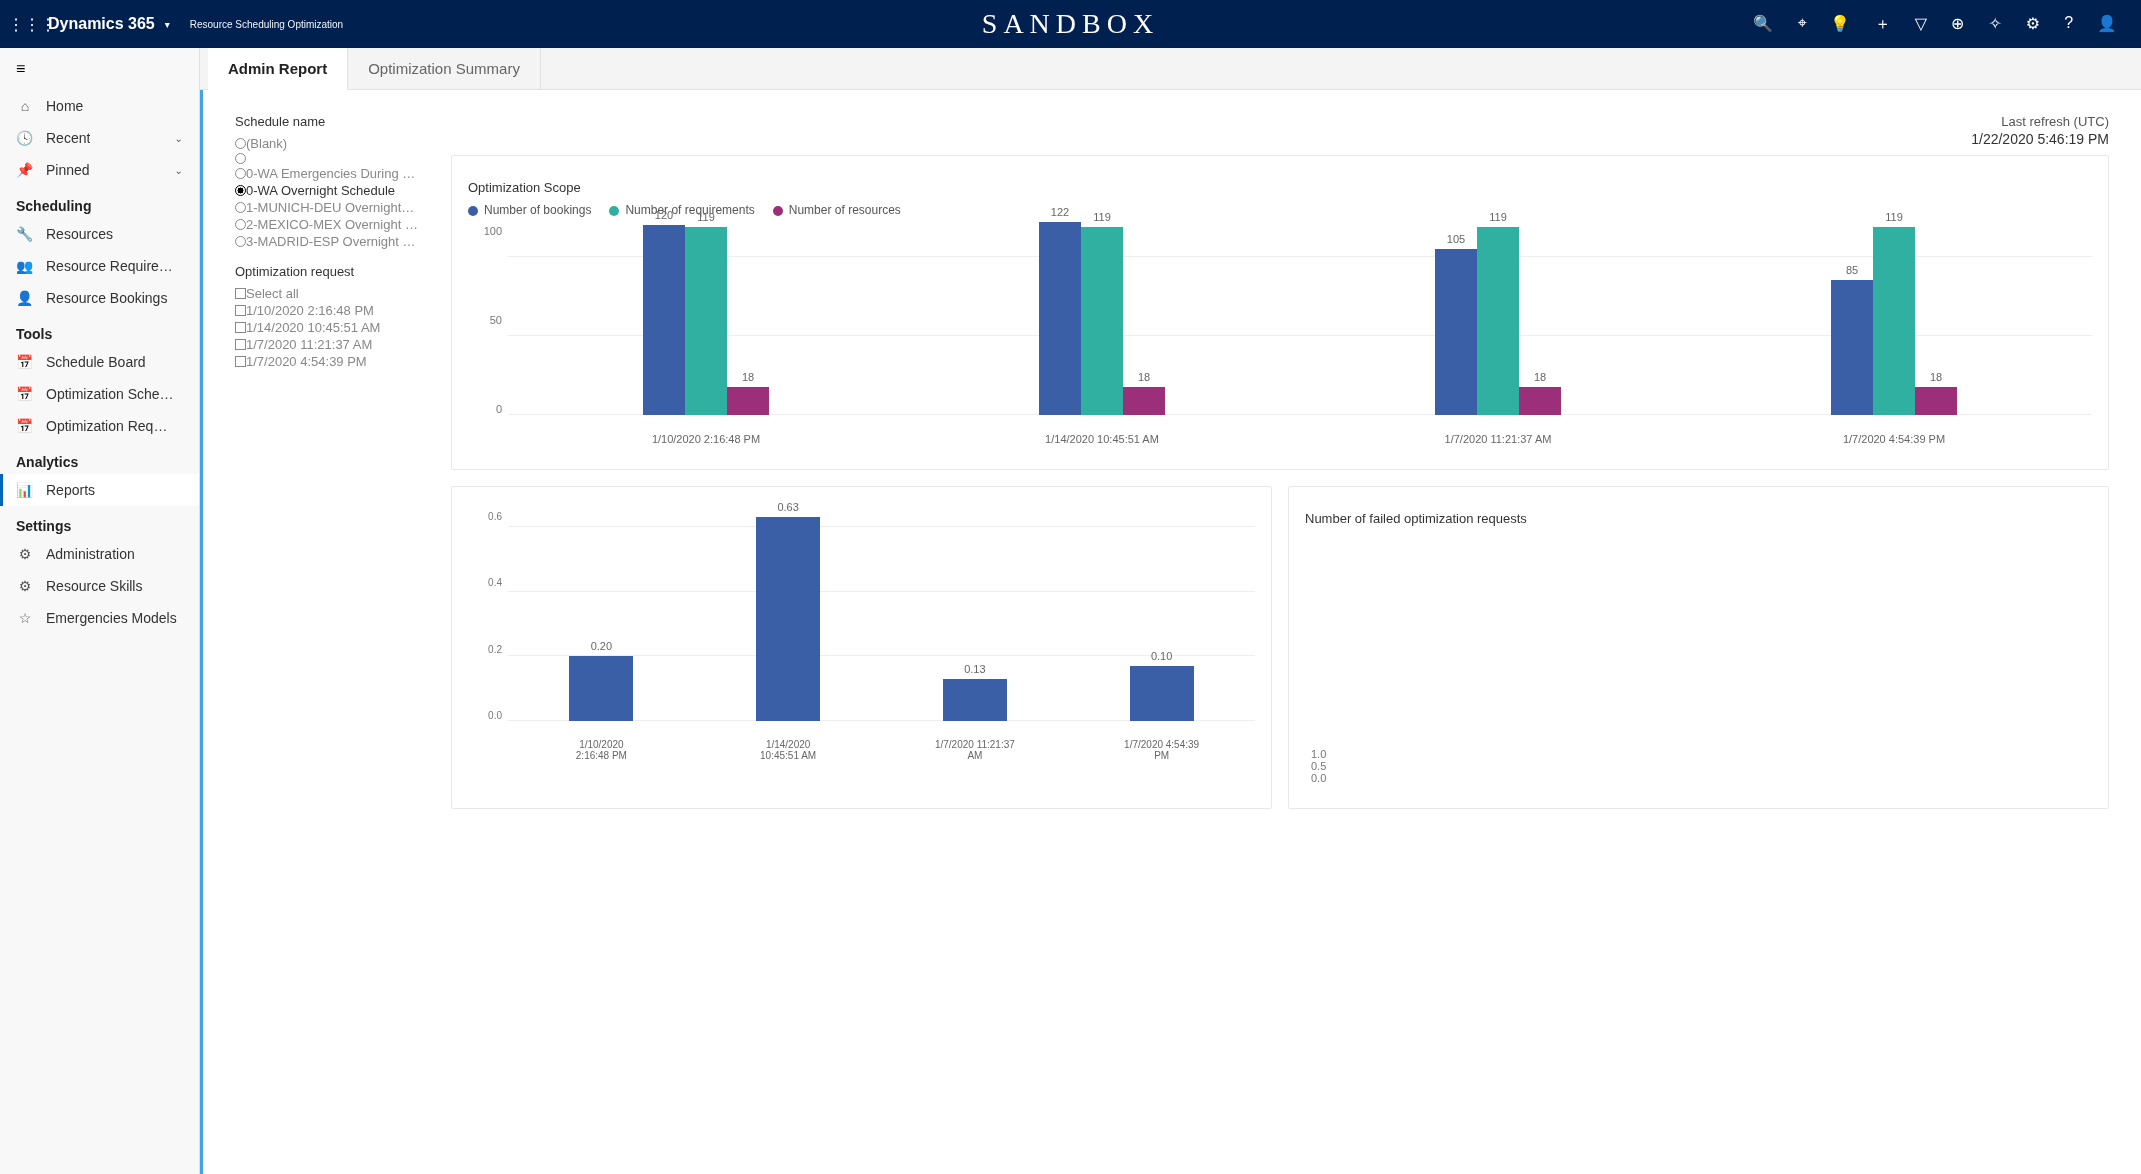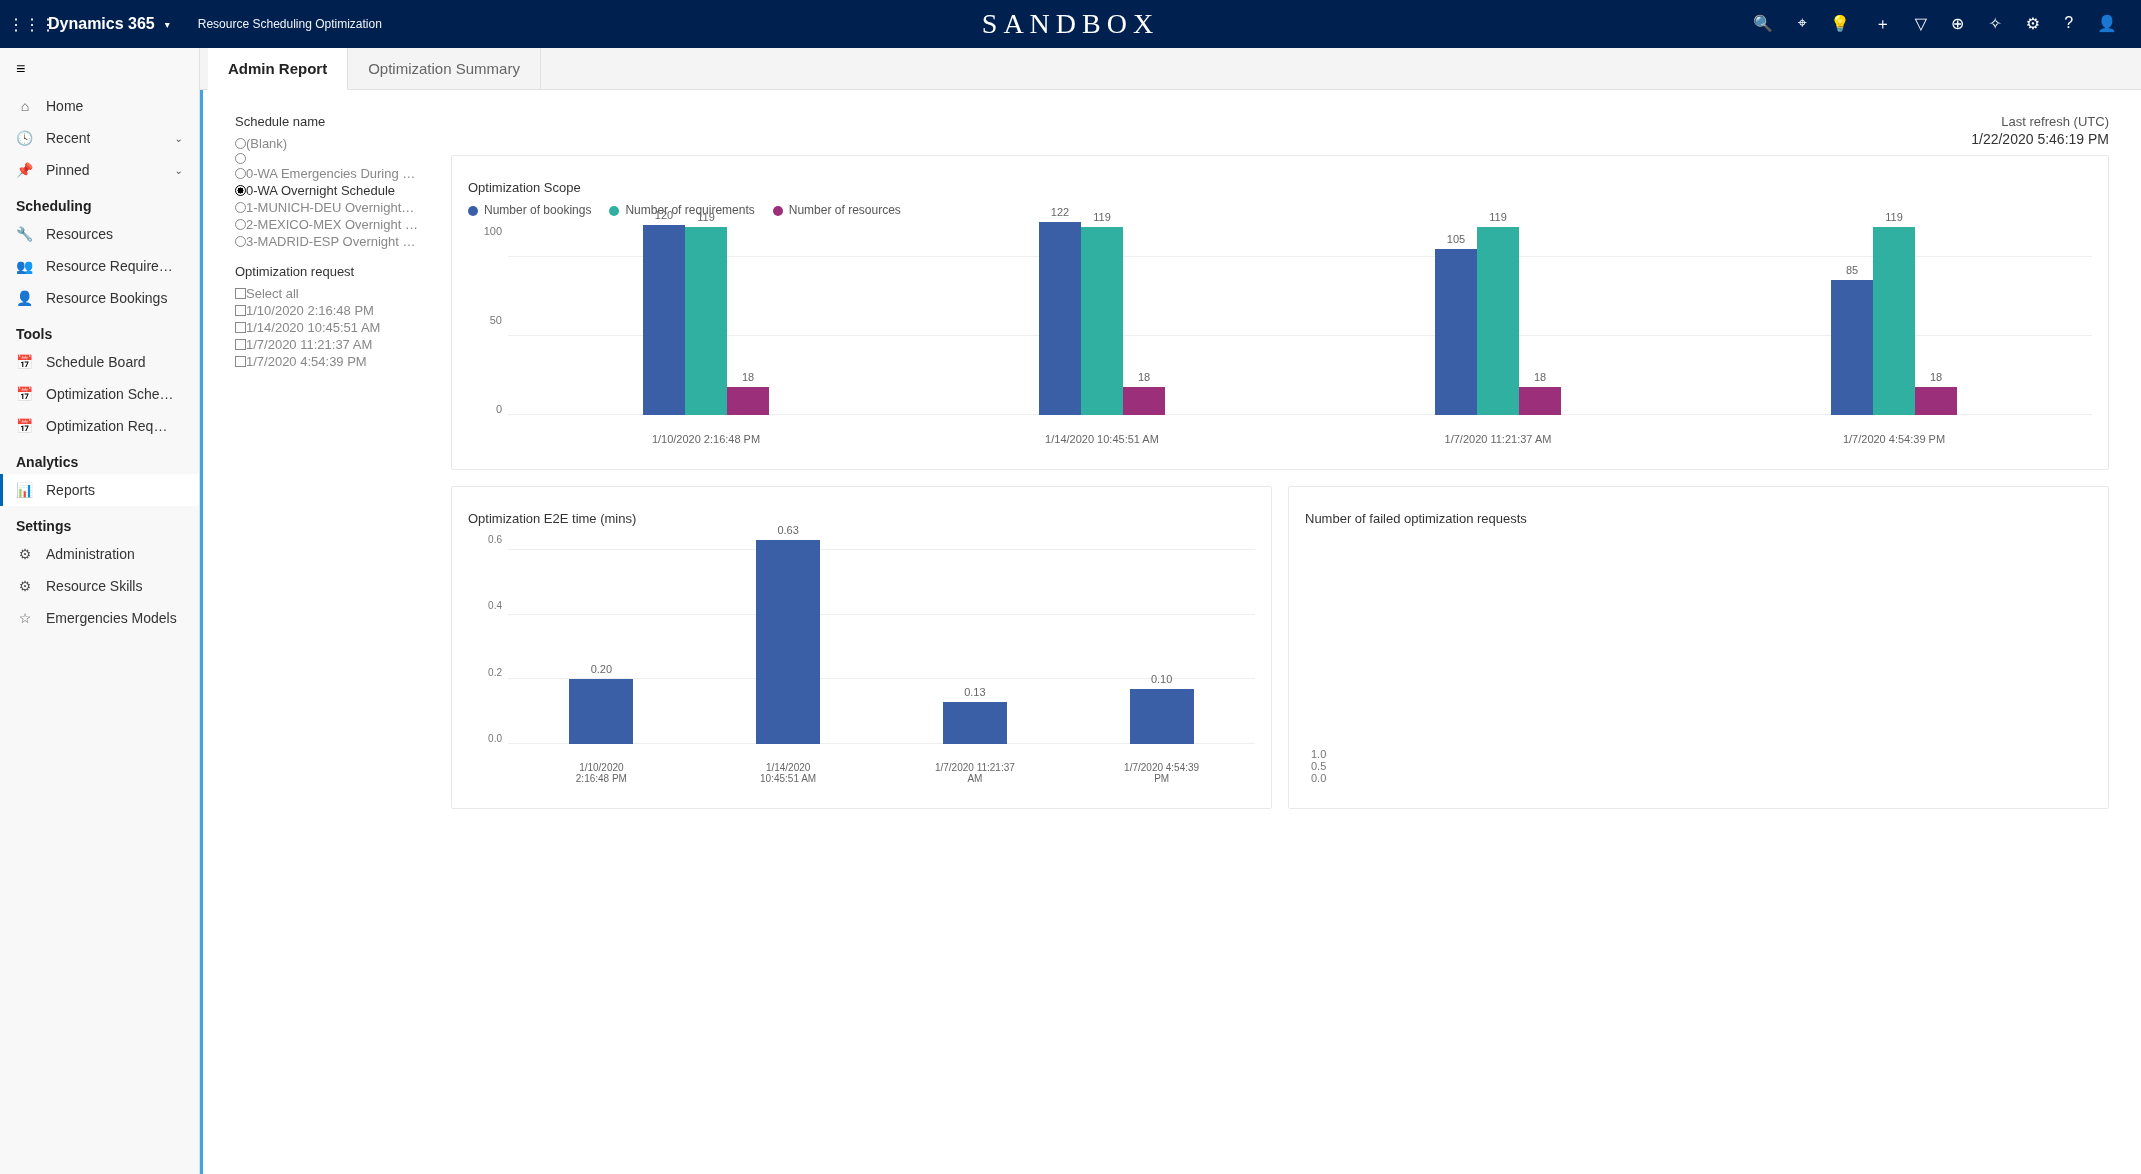--- a/index.html
+++ b/index.html
@@ -1,21 +1,21 @@
 <!DOCTYPE html>
 <html><head>
 <meta charset="utf-8">
 <style>
   * { box-sizing: border-box; margin: 0; padding: 0; font-family: "Segoe UI", Arial, sans-serif; }
   body { background: #fff; overflow: hidden; }
   .topbar { background: #002050; color: #fff; display: flex; align-items: center; height: 48px; padding: 0 8px; }
   .topbar .waffle { width: 32px; text-align: center; font-size: 16px; cursor: pointer; }
   .topbar .brand { font-weight: 600; font-size: 16px; margin-left: 8px; }
   .topbar .chev { margin: 0 10px; font-size: 10px; }
-  .topbar .subtitle { font-size: 12px; margin-left: 18px; opacity: .95; }
+  .topbar .subtitle { font-size: 10px; margin-left: 10px; opacity: .95; }
   .topbar .sandbox { position:absolute; left:50%; transform:translateX(-50%); font-family: Georgia, serif; letter-spacing: 6px; font-size: 28px; font-weight: 300; }
   .topbar .icons { margin-left: auto; display: flex; gap: 24px; font-size: 16px; padding-right: 16px; }
   .topbar .icons span { cursor: pointer; }
   .shell { display: flex; height: calc(100vh - 48px); }
   .sidebar { width: 200px; border-right: 1px solid #e1e1e1; background: #f8f8f8; overflow-y: auto; position: relative; }
   .sb-toggle { padding: 12px 16px; font-size: 16px; cursor: pointer; }
   .sb-item { padding: 8px 16px; display: flex; align-items: center; gap: 12px; font-size: 14px; color: #333; cursor: pointer; white-space: nowrap; overflow: hidden; text-overflow: ellipsis; }
   .sb-item .ic { width: 18px; text-align: center; color: #555; font-size: 14px; flex-shrink:0; }
   .sb-item .lbl { overflow:hidden; text-overflow: ellipsis; }
   .sb-item .exp { margin-left: auto; font-size: 10px; color: #555; }
@@ -292,21 +292,20 @@
                     <div>1/10/2020 2:16:48 PM</div>
                     <div>1/14/2020 10:45:51 AM</div>
                     <div>1/7/2020 11:21:37 AM</div>
                     <div>1/7/2020 4:54:39 PM</div>
                   </div>
                 </div>
               </div>
           </div>
           <div class="lower">
             <div class="card">
-              <div class="card-title">Optimization E2E time (mins)</div>
               <div class="chart2" id="chart2">
                   <div class="yaxis2">
                     <div>0.6</div>
                     <div>0.4</div>
                     <div>0.2</div>
                     <div>0.0</div>
                   </div>
                   <div class="plot2">
                     <div class="grid-line" style="bottom:40px"></div>
                     <div class="grid-line" style="bottom:104.61538461538461px"></div>

